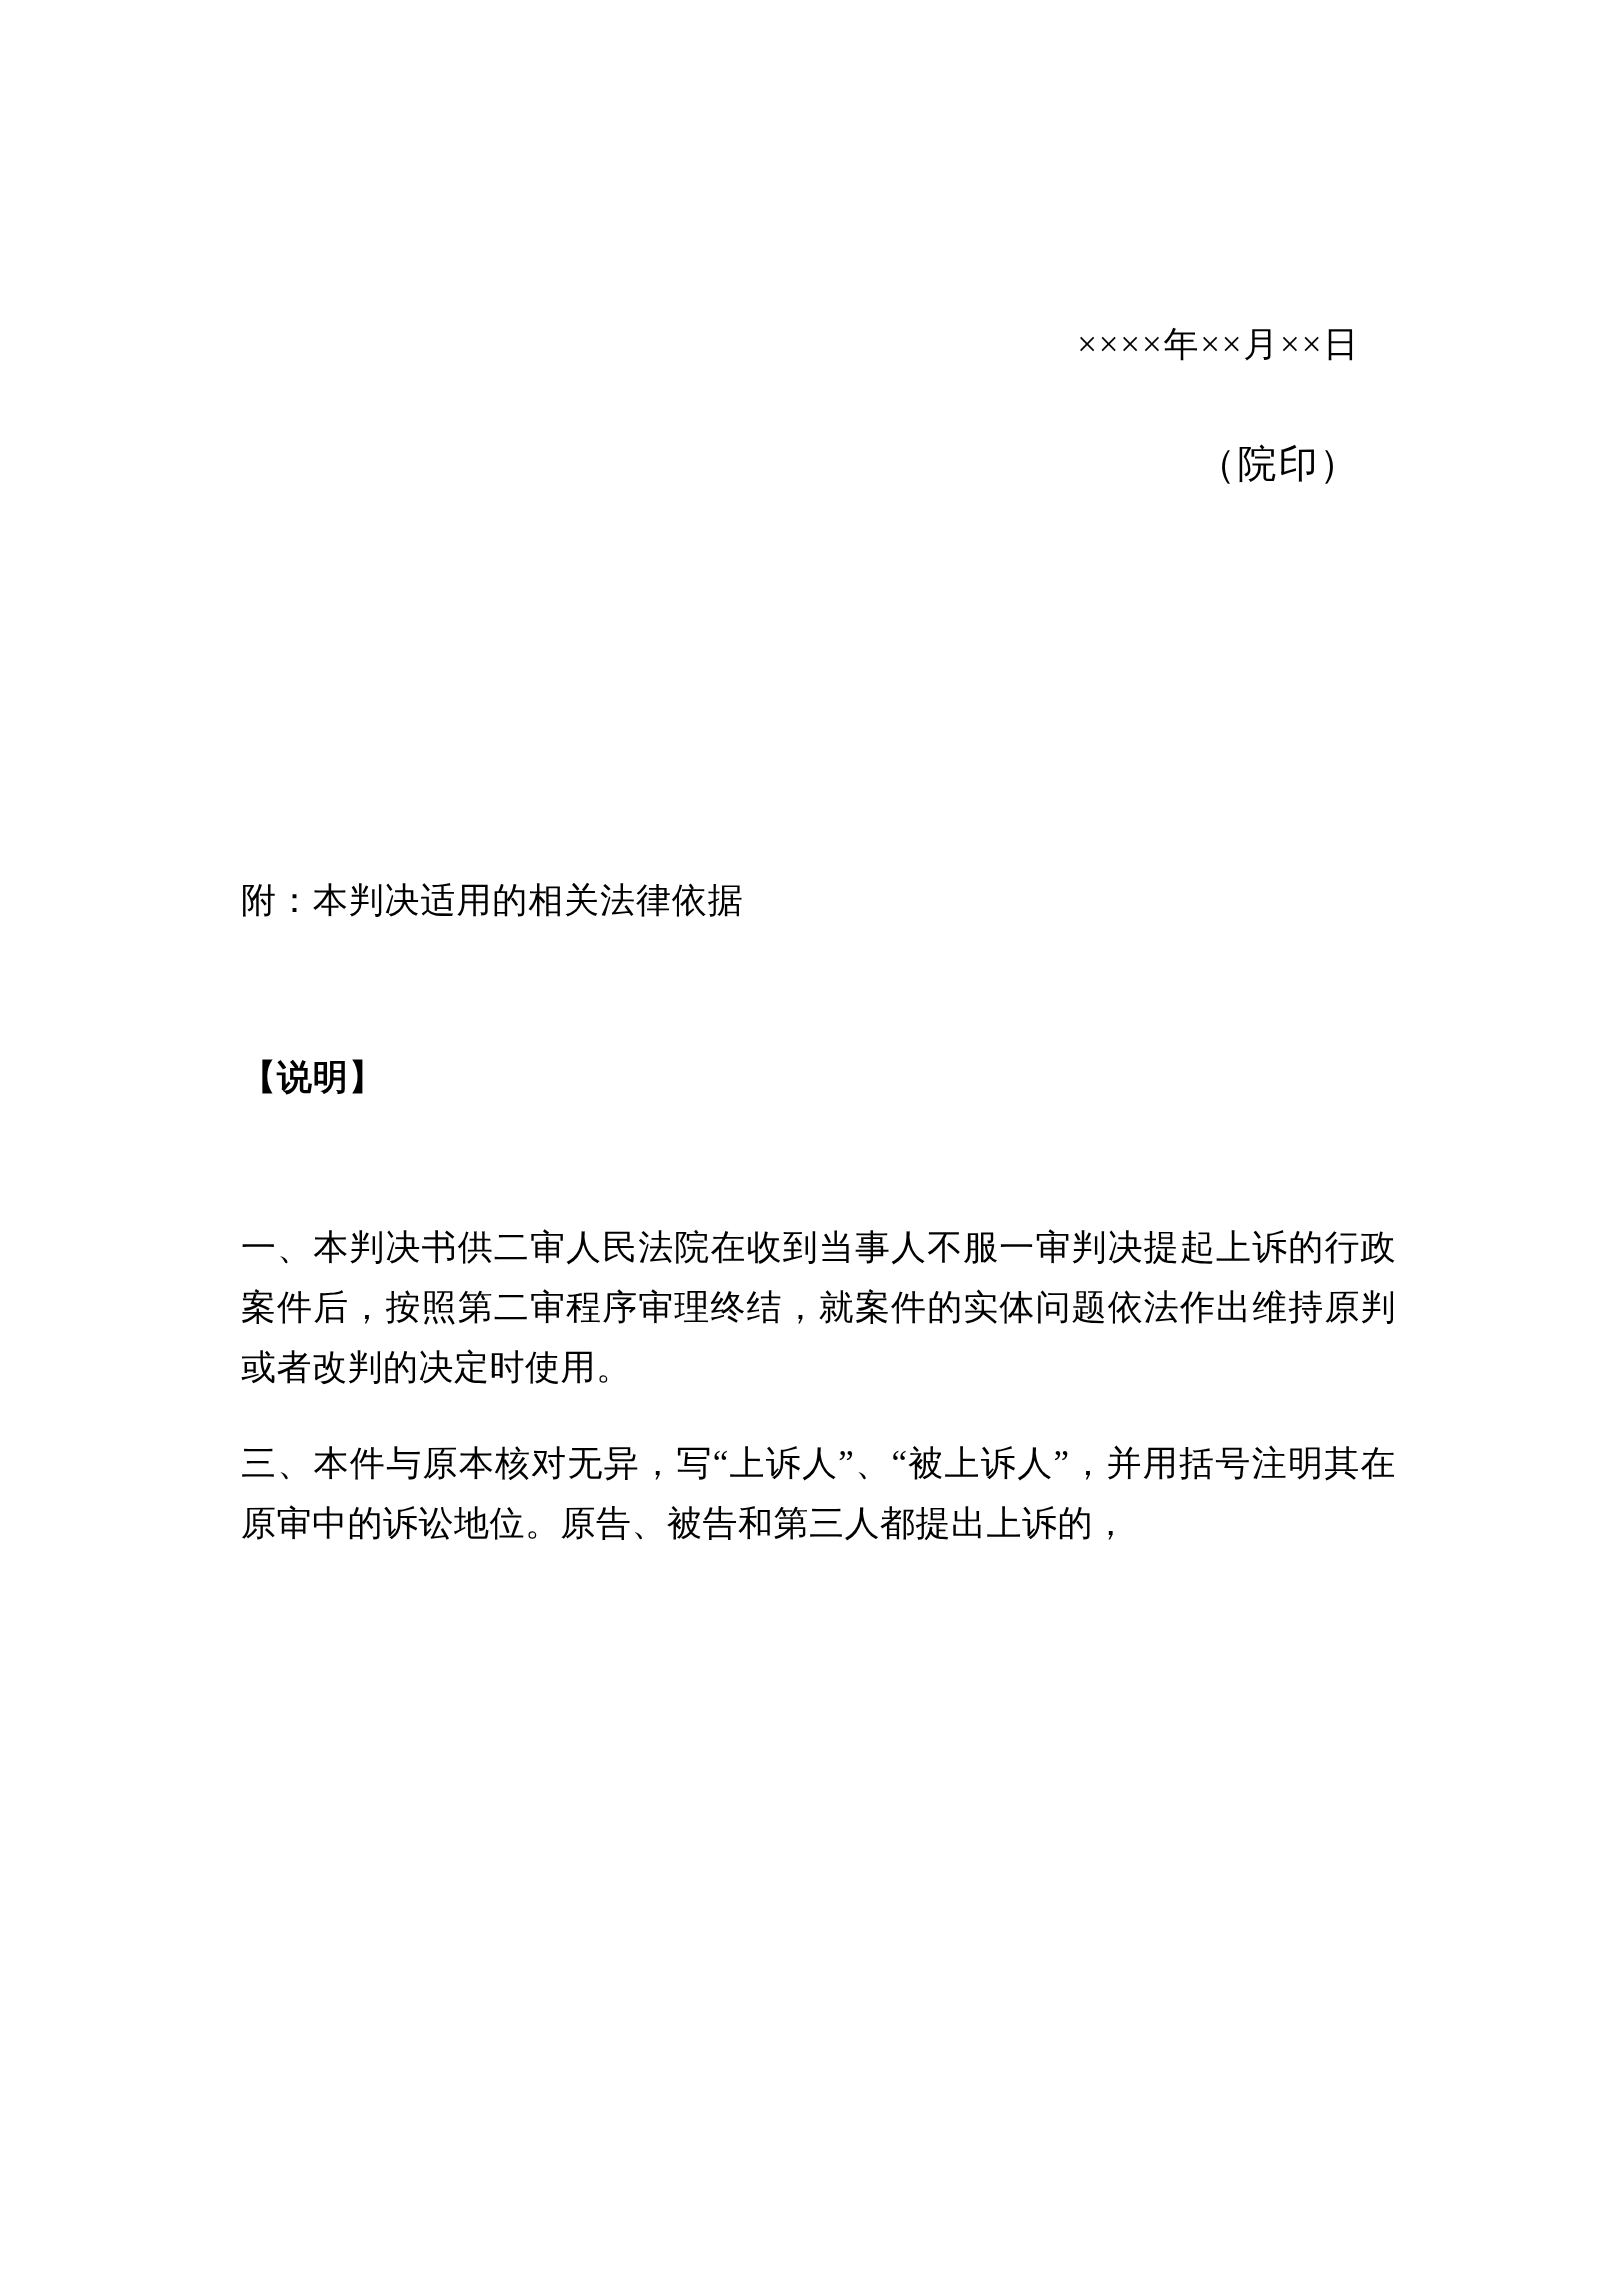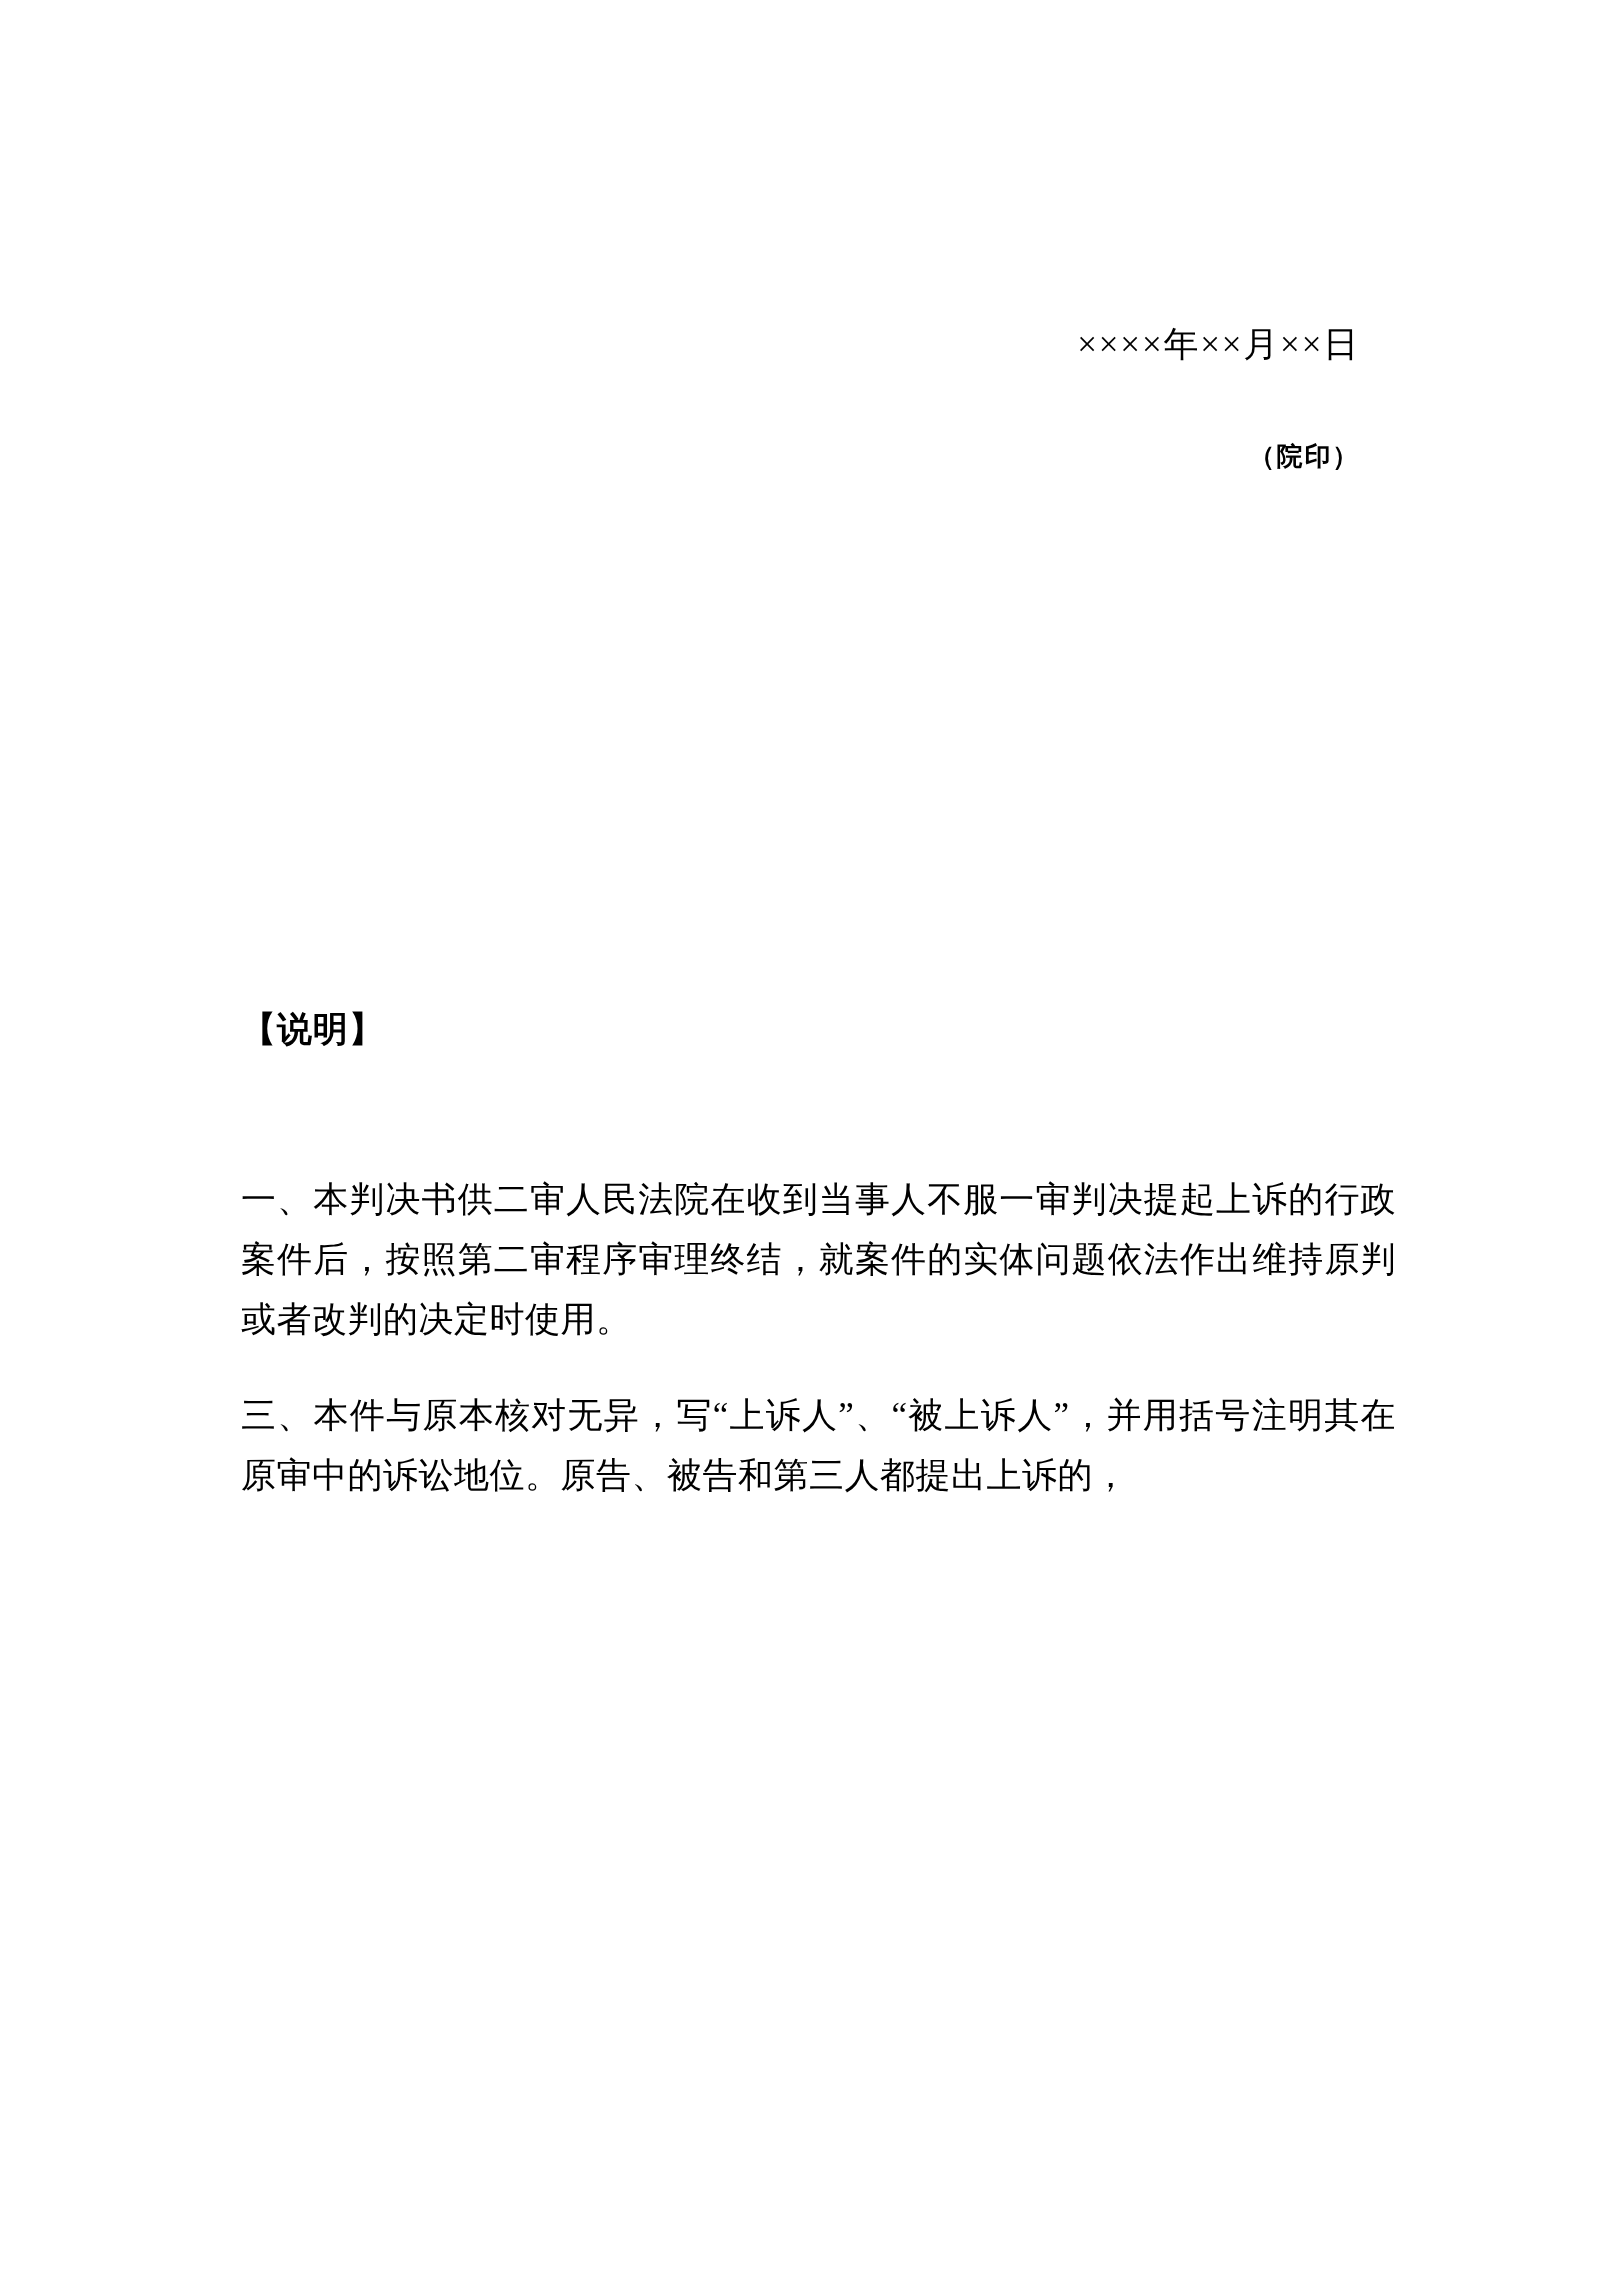--- a/index.html
+++ b/index.html
@@ -37,23 +37,22 @@
   .gap-sm { height: 82px; }
   .gap-md { height: 136px; }
   .gap-lg { height: 186px; }
   .gap-xl { height: 214px; }
 
   .date-line {
     font-size: 35px;
     letter-spacing: 1.8px;
   }
   .seal-line {
-    font-size: 26px;
+    font-size: 39px;
     letter-spacing: 1.8px;
-    font-weight: bold;
   }
   .verify-line {
     font-size: 35px;
     letter-spacing: 1.8px;
     padding-right: 50px;
   }
   .clerk-line {
     font-size: 35px;
     letter-spacing: 1.8px;
     padding-right: 50px;
@@ -89,20 +88,21 @@
     <div class="line date-line">××××年××月××日</div>
     <div class="gap-sm"></div>
     <div class="line seal-line">（院印）</div>
   </div>
 
   <div class="gap-xl"></div>
 
 
   <div class="gap-lg"></div>
 
+  <div class="line attachment-line">附：本判决适用的相关法律依据</div>
 
   <div class="gap-md"></div>
 
   <div class="notes-heading">【说明】</div>
 
   <div class="gap-sm"></div>
 
   <div class="notes-body">
     <p class="para">一、本判决书供二审人民法院在收到当事人不服一审判决提起上诉的行政案件后，按照第二审程序审理终结，就案件的实体问题依法作出维持原判或者改判的决定时使用。</p>
     <p class="para">三、本件与原本核对无异，写“上诉人”、“被上诉人”，并用括号注明其在原审中的诉讼地位。原告、被告和第三人都提出上诉的，</p>

